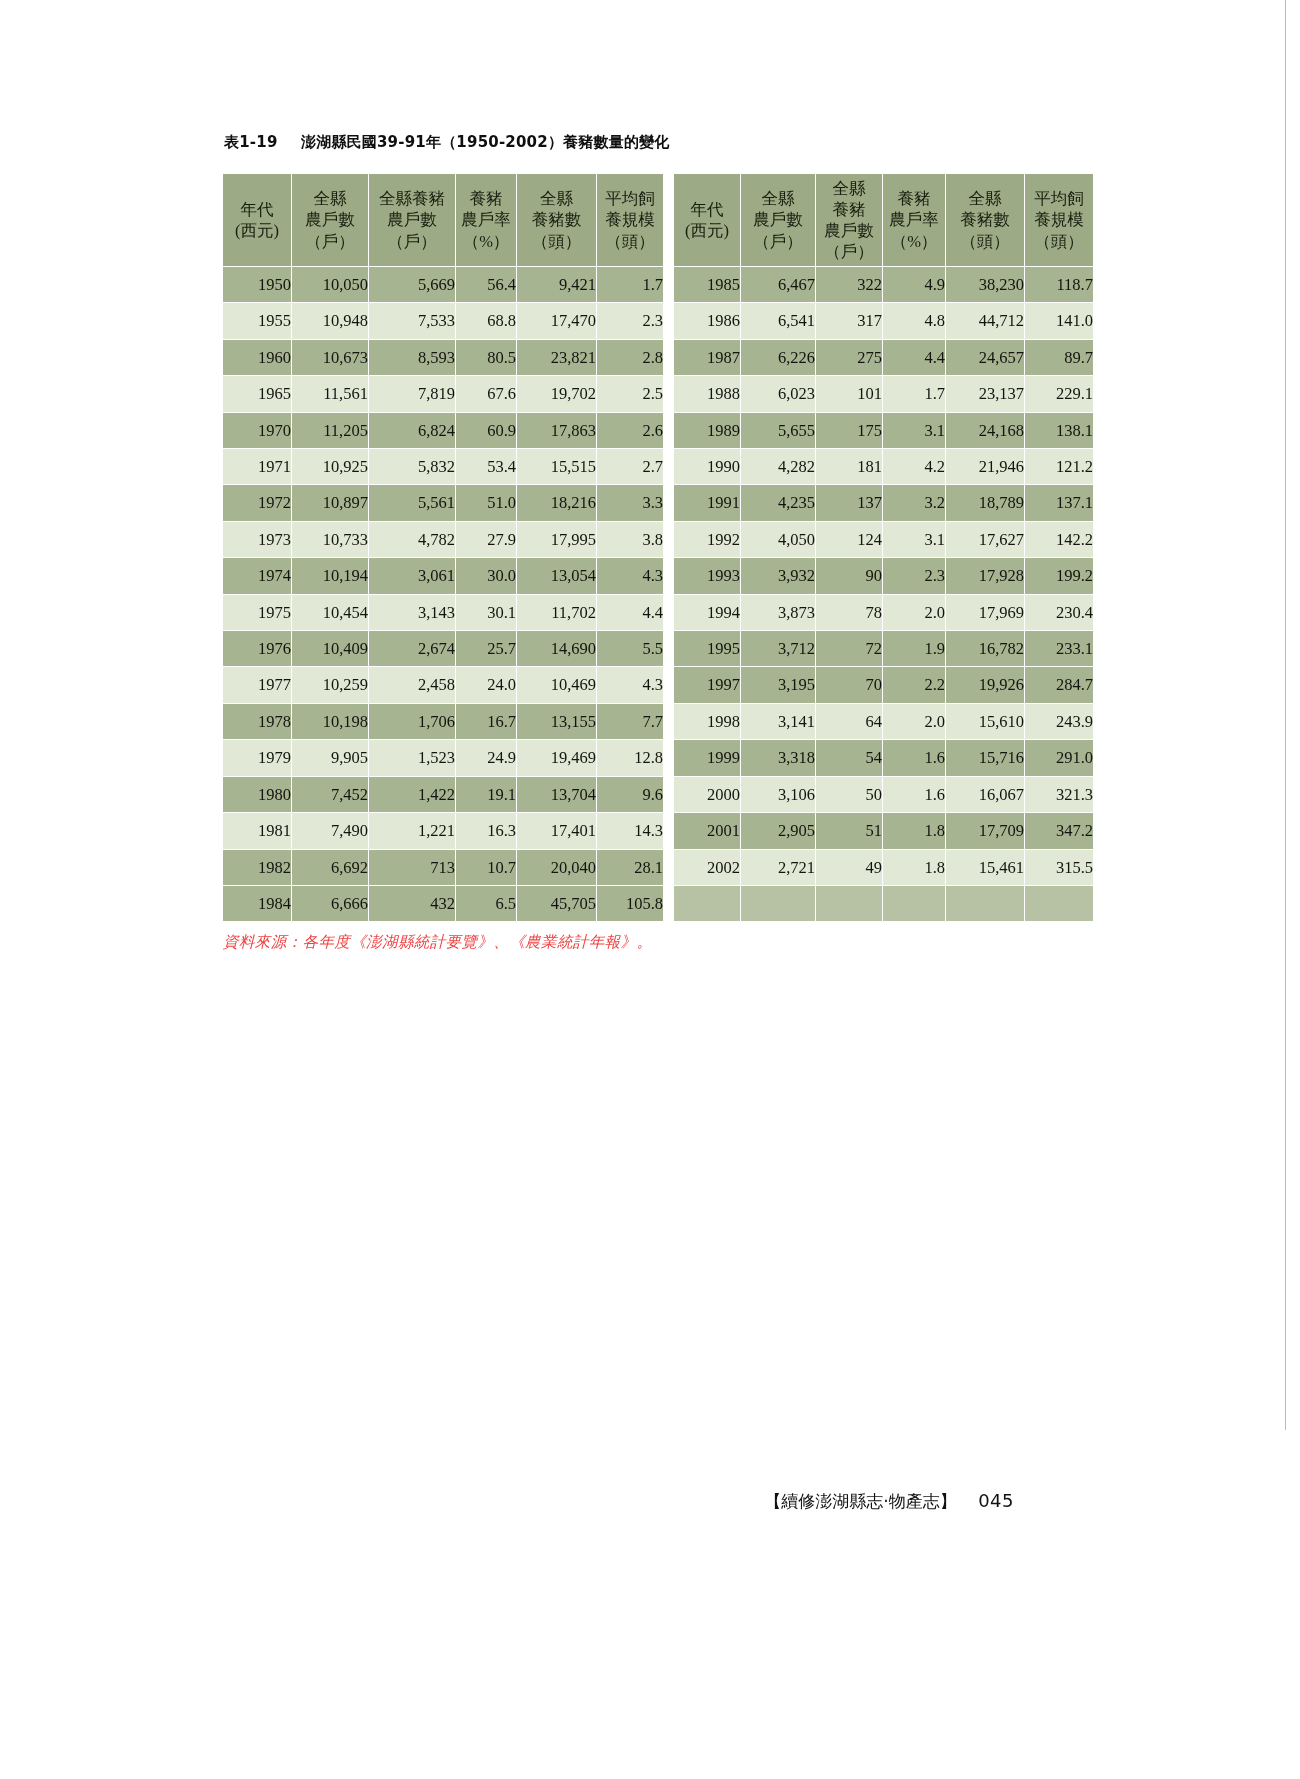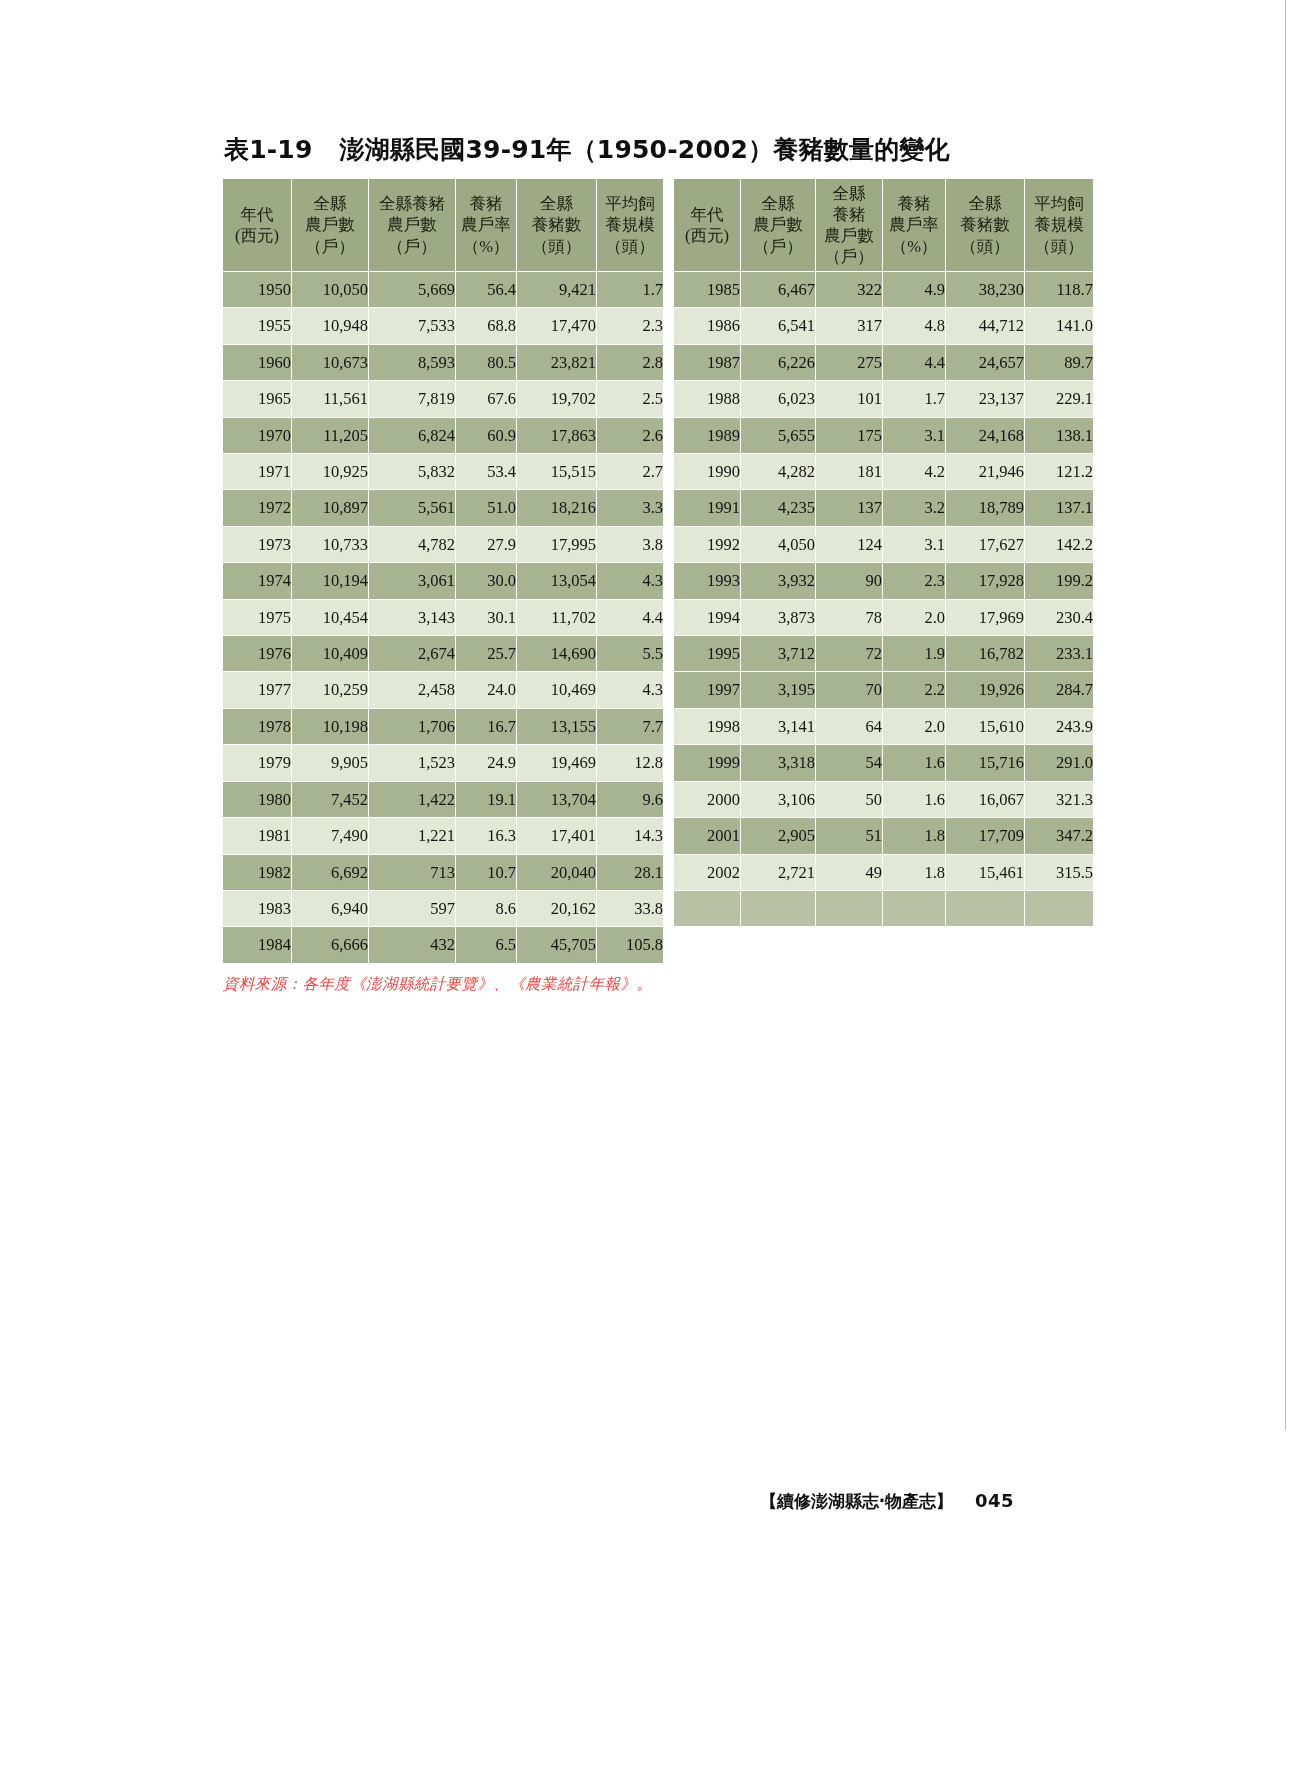--- a/index.html
+++ b/index.html
@@ -29,24 +29,24 @@
   .sheet {
     position: absolute;
     left: 222px;
     top: 133px;
     width: 790px;
   }
 
   .table-title {
     font-family: "DejaVu Sans", "Liberation Sans", sans-serif;
     font-weight: bold;
-    font-size: 25px;
+    font-size: 15px;
     letter-spacing: 0.2px;
     color: #0f0f0f;
-    margin: 0 0 12px 2px;
+    margin: 0 0 21px 2px;
     white-space: nowrap;
   }
 
   .tables-row {
     display: flex;
     gap: 9px;
     align-items: flex-start;
   }
 
   table.stat {
@@ -123,21 +123,21 @@
   }
 
   .footer {
     position: absolute;
     left: 0;
     top: 1490px;
     width: 1014px;
     text-align: right;
     font-family: "DejaVu Sans", "Liberation Sans", sans-serif;
     font-size: 17px;
-    font-weight: bold;
+    font-weight: normal;
     color: #111111;
     white-space: nowrap;
   }
   .footer .pageno {
     display: inline-block;
     margin-left: 16px;
     font-size: 18px;
     letter-spacing: 0.5px;
   }
 </style>
@@ -327,28 +327,20 @@
             <td>14.3</td>
           </tr>
           <tr class="odd">
             <td>1982</td>
             <td>6,692</td>
             <td>713</td>
             <td>10.7</td>
             <td>20,040</td>
             <td>28.1</td>
           </tr>
-          <tr class="even">
-            <td>1983</td>
-            <td>6,940</td>
-            <td>597</td>
-            <td>8.6</td>
-            <td>20,162</td>
-            <td>33.8</td>
-          </tr>
           <tr class="odd">
             <td>1984</td>
             <td>6,666</td>
             <td>432</td>
             <td>6.5</td>
             <td>45,705</td>
             <td>105.8</td>
           </tr>
         </tbody>
     </table>

